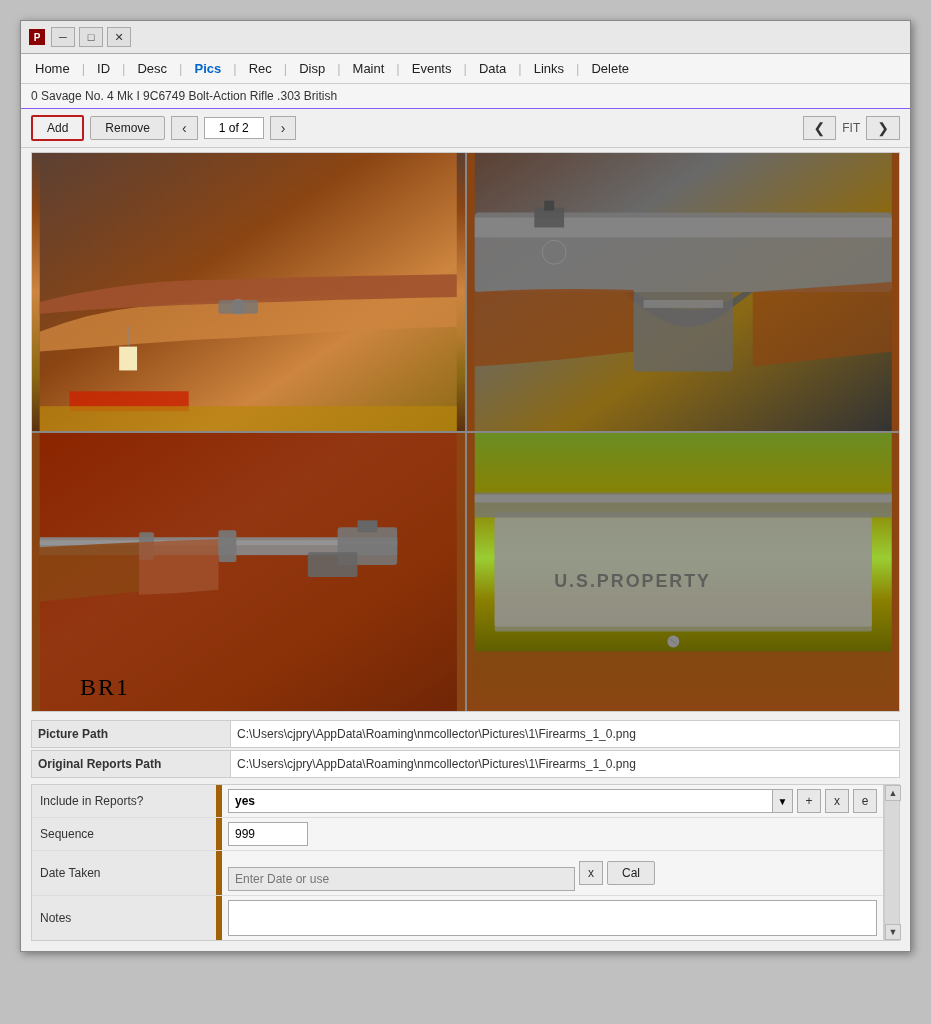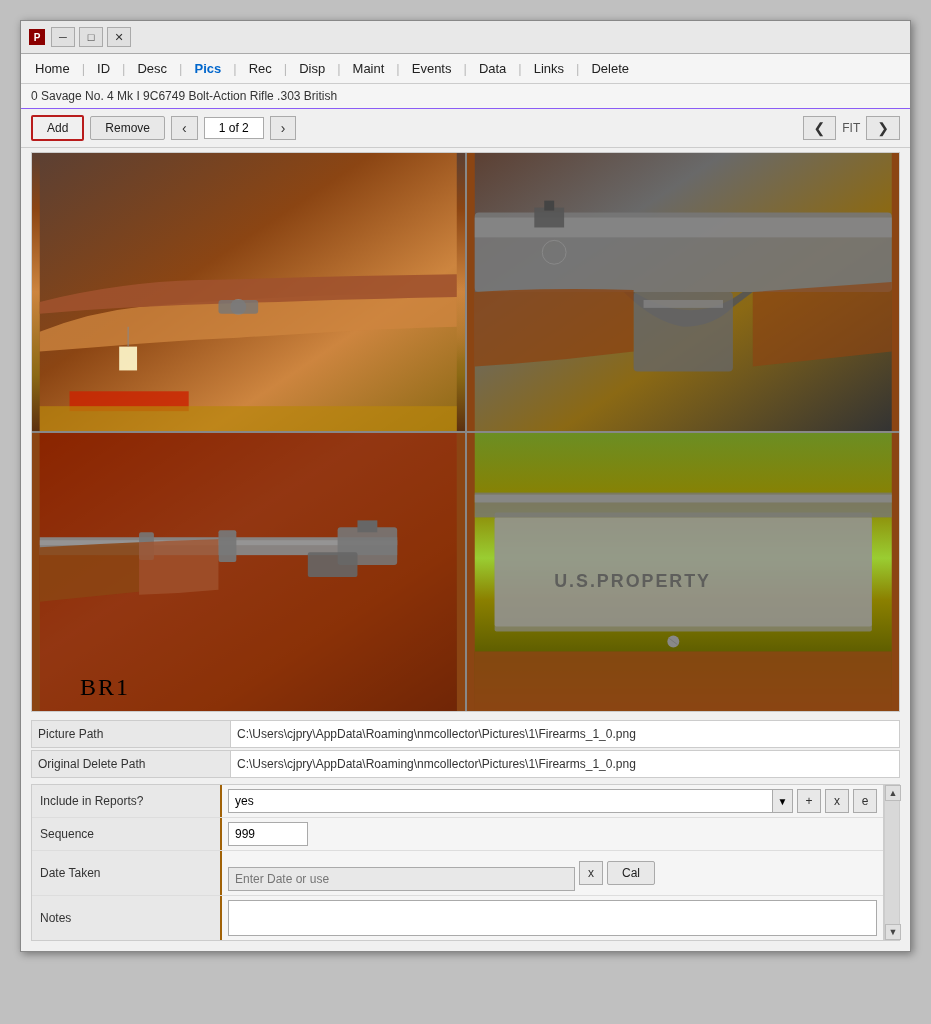--- a/index.html
+++ b/index.html
@@ -189,20 +189,21 @@
       width: 200px;
       min-width: 200px;
       font-size: 12px;
       color: #333;
       padding: 4px 6px;
       background: #e8e8e8;
       border: 1px solid #ccc;
       height: 28px;
       display: flex;
       align-items: center;
+      font-weight: bold;
     }
     .field-value {
       flex: 1;
       font-size: 12px;
       color: #333;
       padding: 4px 6px;
       background: white;
       border: 1px solid #ccc;
       border-left: none;
       height: 28px;
@@ -232,21 +233,21 @@
       min-height: 32px;
     }
     .form-row:last-child { border-bottom: none; }
     .form-label {
       width: 190px;
       min-width: 190px;
       font-size: 12px;
       color: #333;
       padding: 6px 8px;
       background: #e8e8e8;
-      border-right: 2px solid #a16207;
+      border-right: 6px solid #a16207;
       align-self: stretch;
       display: flex;
       align-items: center;
     }
     .form-control {
       flex: 1;
       padding: 4px 6px;
       display: flex;
       align-items: center;
       gap: 4px;
@@ -261,20 +262,21 @@
     }
     .form-input.disabled {
       background: #e8e8e8;
       color: #888;
     }
     .select-wrapper {
       flex: 1;
       position: relative;
       display: flex;
       align-items: flex-end;
+      font-weight: bold;
     }
     .select-display {
       flex: 1;
       height: 24px;
       border: 1px solid #aaa;
       background: white;
       padding: 2px 6px;
       font-size: 12px;
       display: flex;
       align-items: center;
@@ -523,21 +525,21 @@
       </div>
     </div>
   </div>
 
   <div class="fields-section">
     <div class="field-row">
       <div class="field-label">Picture Path</div>
       <div class="field-value">C:\Users\cjpry\AppData\Roaming\nmcollector\Pictures\1\Firearms_1_0.png</div>
     </div>
     <div class="field-row">
-      <div class="field-label">Original Delete Path</div>
+      <div class="field-label">Original Reports Path</div>
       <div class="field-value">C:\Users\cjpry\AppData\Roaming\nmcollector\Pictures\1\Firearms_1_0.png</div>
     </div>
   </div>
 
   <div class="form-wrapper">
     <div class="form-with-scroll">
 
       <div class="form-row">
         <div class="form-label">Include in Reports?</div>
         <div class="form-control">

